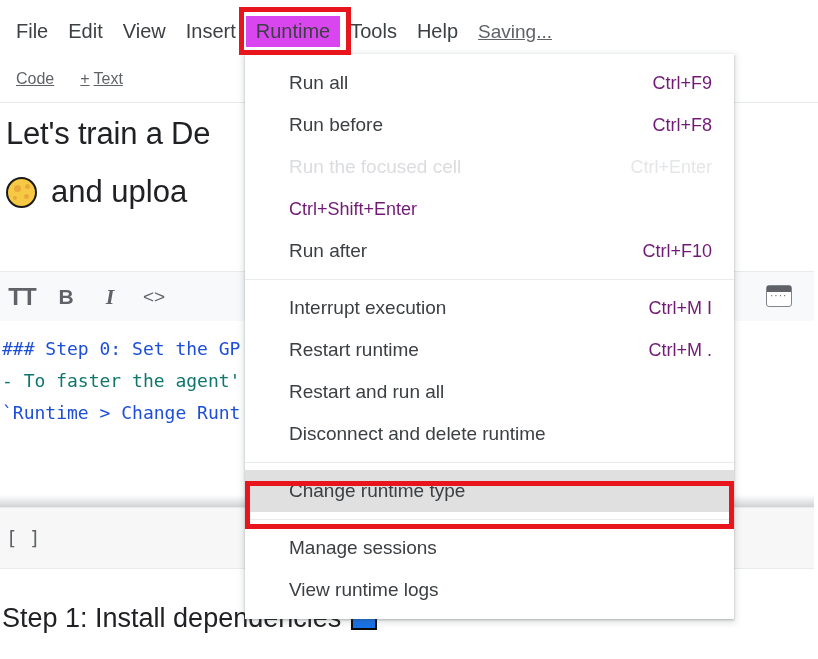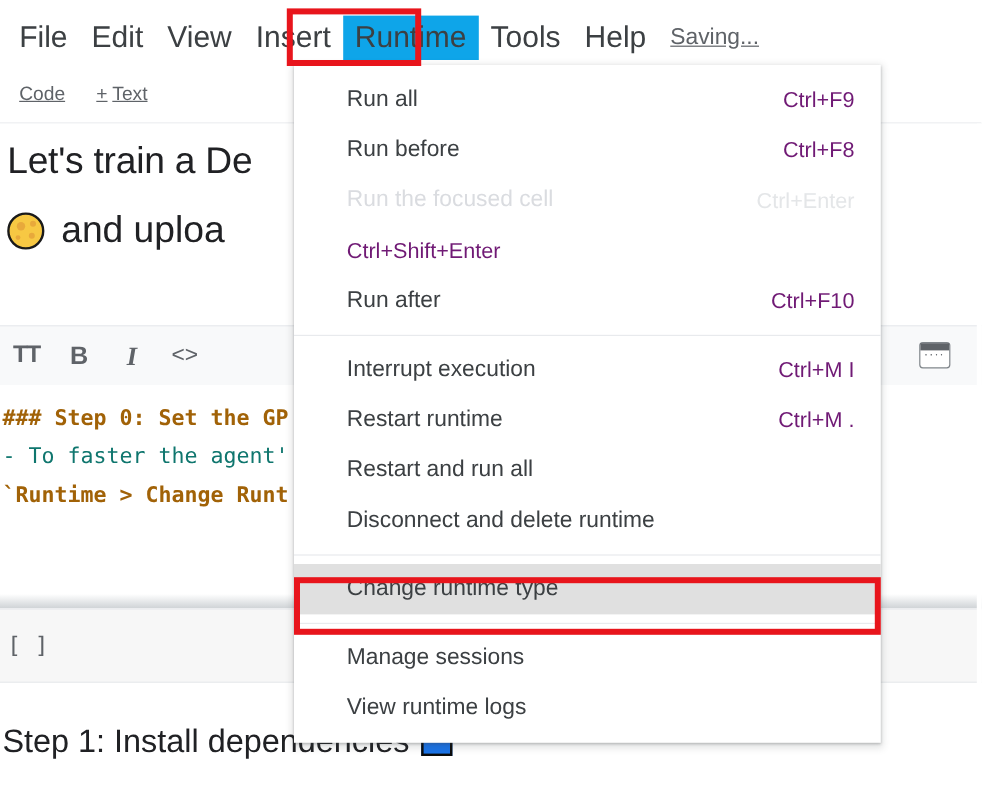--- a/index.html
+++ b/index.html
@@ -30,28 +30,28 @@
     position: absolute;
     left: 0; top: 8px;
     width: 818px; height: 47px;
     background: #ffffff;
     display: flex;
     align-items: center;
     padding-left: 6px;
     box-sizing: border-box;
   }
   .menubar-item {
-    font-size: 25px;
+    font-size: 20px;
     color: #3c4043;
     padding: 4px 10px;
     white-space: nowrap;
     cursor: pointer;
   }
   .menubar-item.active {
-    background: #0ea5e9;
+    background: #d946ef;
   }
   .saving-link {
     font-size: 19px;
     color: #5f6368;
     text-decoration: underline;
     padding: 4px 10px;
     cursor: pointer;
     white-space: nowrap;
   }
 
@@ -170,21 +170,21 @@
   }
   .md-tool {
     color: #5f6368;
     font-size: 21px;
     width: 44px;
     text-align: center;
     cursor: pointer;
     font-weight: 700;
     user-select: none;
   }
-  .md-tool.tt { font-size: 20px; letter-spacing: -1px; }
+  .md-tool.tt { font-size: 24px; letter-spacing: -1px; }
   .md-tool.ital { font-style: italic; font-family: "Liberation Serif", serif; font-size: 22px; }
   .md-tool.code { font-weight: 400; font-size: 19px; }
   .md-tool-right {
     position: absolute;
     right: 26px;
     top: 13px;
     width: 26px; height: 22px;
     border: 1.6px solid #80868b;
     border-radius: 3px;
     background: #fff;
@@ -215,21 +215,21 @@
     width: 818px; height: 172px;
     background: #ffffff;
     padding: 12px 0 0 2px;
     box-sizing: border-box;
     font-family: "DejaVu Sans Mono", monospace;
     font-size: 18px;
     line-height: 32px;
     white-space: nowrap;
     overflow: hidden;
   }
-  .md-source .blue2 { color: #a16207; font-weight: bold; }
+  .md-source .blue2 { color: #1d4ed8; }
   .md-source .black { color: #0f766e; }
 
   .cell-divider {
     position: absolute;
     left: 0; top: 392px;
     width: 818px; height: 12px;
     background: linear-gradient(#ffffff, #cfd3d6);
   }
   .code-cell {
     position: absolute;

